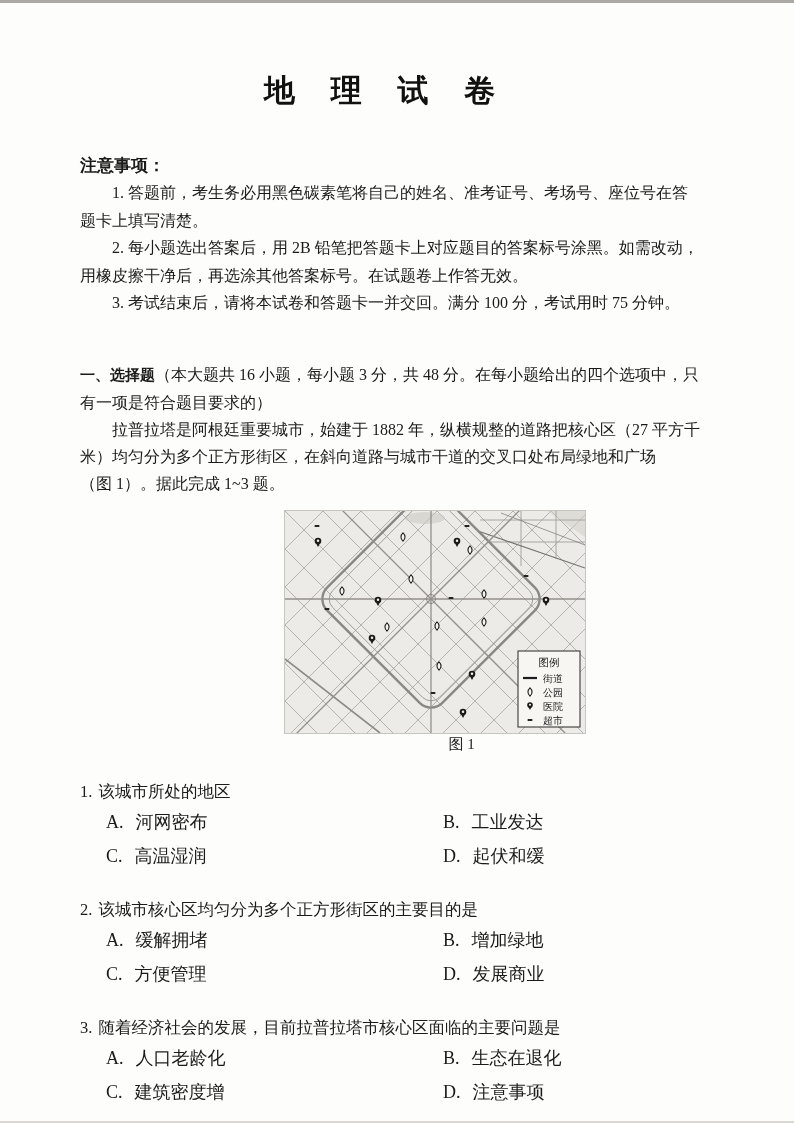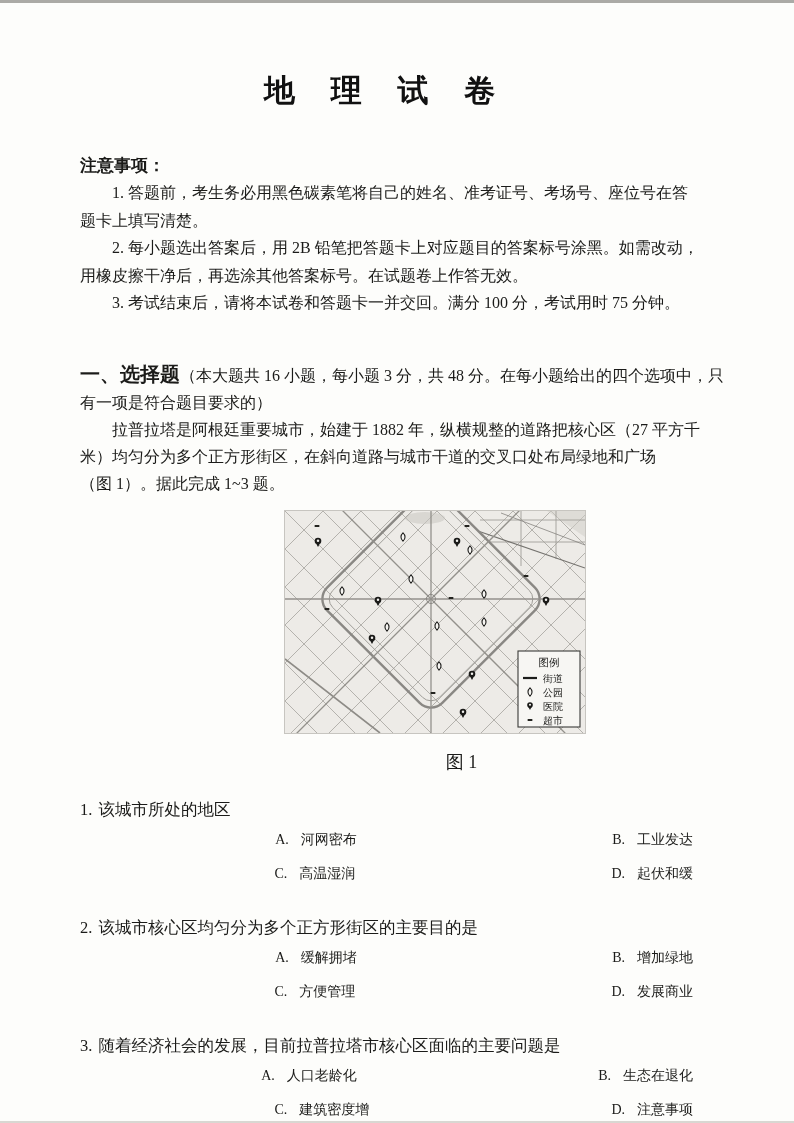--- a/index.html
+++ b/index.html
@@ -12,29 +12,29 @@
   .scan-bottom{position:absolute;bottom:0;left:0;width:100%;height:2px;background:#cfcdc8;opacity:.8;}
   .content{position:absolute;left:80px;top:0;width:613px;}
   .doc-title{
     margin-top:70px;text-align:center;font-size:31px;font-weight:bold;
     letter-spacing:14px;color:#111;white-space:nowrap;
   }
   .notice-heading{margin-top:40px;font-size:17px;font-weight:bold;line-height:27px;white-space:nowrap;}
   .nline{font-size:16px;line-height:27.5px;white-space:nowrap;}
   .indent{padding-left:32px;}
   .section-head{margin-top:44px;font-size:16px;line-height:27px;white-space:nowrap;}
-  .section-label{font-weight:bold;font-size:20px;margin-top:12px;}
+  .section-label{font-weight:bold;font-size:15px;margin-top:12px;}
   .pline{font-size:16px;line-height:27px;white-space:nowrap;}
   .figure-wrap{margin-top:13px;margin-left:204px;width:355px;}
   .map-svg{display:block;border:1px solid #c7c5c0;background:#edebe7;}
-  .fig-caption{margin-top:18px;text-align:center;font-size:18px;line-height:21px;}
+  .fig-caption{margin-top:0;text-align:center;font-size:15px;line-height:21px;}
   .question{margin-top:2px;}
   .stem{font-size:16.5px;line-height:26px;margin-top:24px;white-space:nowrap;}
   .stem .qnum{margin-right:6px;}
-  .opt-row{display:flex;padding-left:26px;line-height:34px;font-size:14px;white-space:nowrap;justify-content:flex-end;}
+  .opt-row{display:flex;padding-left:26px;line-height:34px;font-size:18px;white-space:nowrap;}
   .opt{display:block;}
   .opt-left{width:337px;flex:0 0 337px;}
   .okey{margin-right:12px;}
   .footer{margin-top:26px;text-align:center;font-size:15px;color:#22221f;white-space:nowrap;}
 </style>
 </head>
 <body>
 
 <div class="scan-top"></div>
 <div class="scan-bottom"></div>

